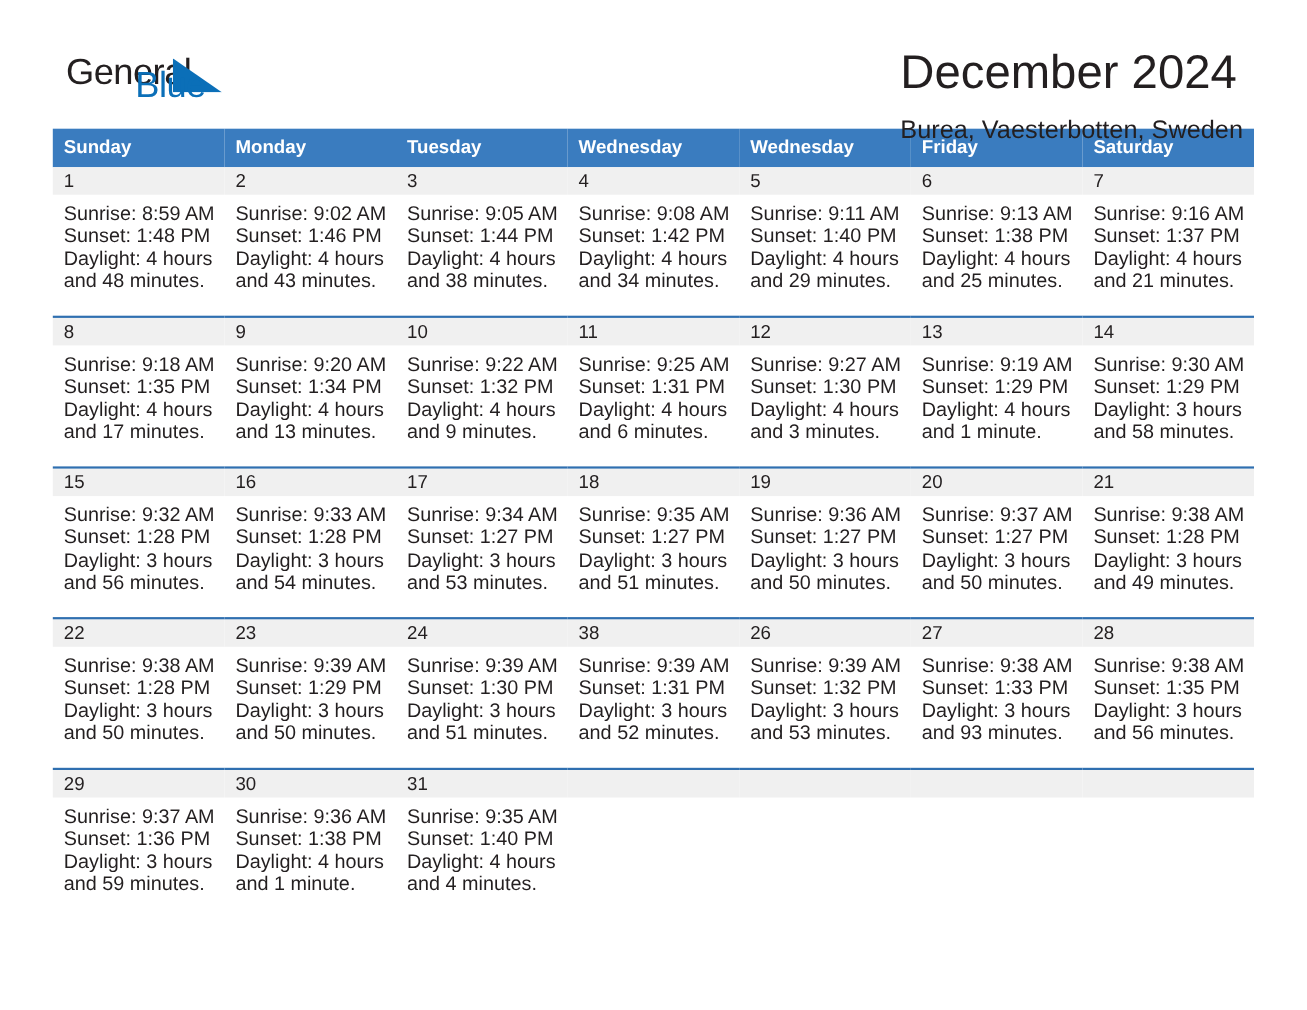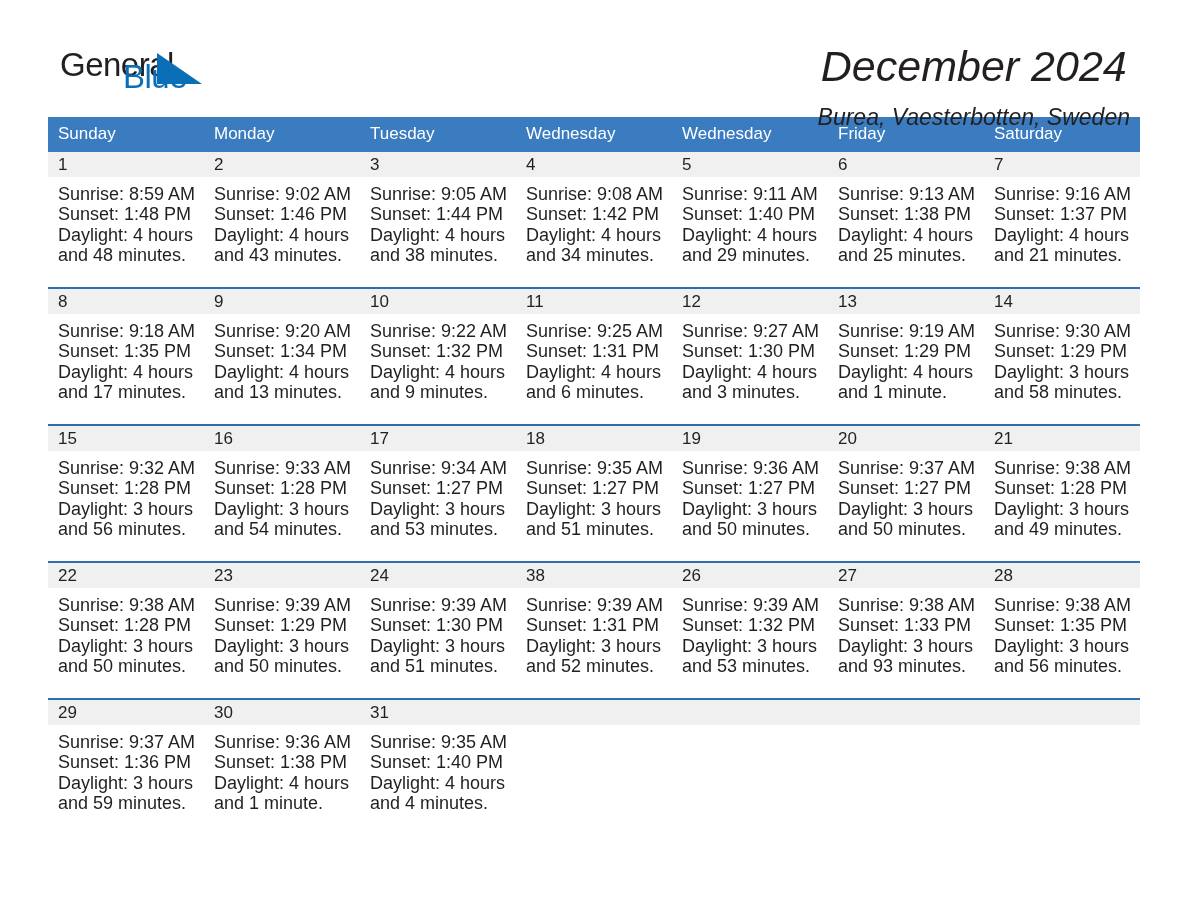--- a/index.html
+++ b/index.html
@@ -59,23 +59,22 @@
   .logo-blue {
     position: absolute;
     left: 63px;
     top: 16px;
     font-size: 33px;
     letter-spacing: -0.5px;
     color: #0b6fb8;
     line-height: 1;
   }
   .title-block {
-    text-align: center;
+    text-align: left;
     padding-right: 10px;
-    font-style: italic;
   }
   .month-title {
     font-size: 43px;
     font-weight: normal;
     color: #231f20;
     line-height: 1.06;
     letter-spacing: 0px;
   }
   .location {
     font-size: 23px;
@@ -87,21 +86,21 @@
   
   .calendar {
     width: 1092px;
     border-collapse: collapse;
     table-layout: fixed;
     margin-top: 9px;
   }
   .calendar th {
     background: #3a7cbf;
     color: #ffffff;
-    font-weight: normal;
+    font-weight: bold;
     font-size: 17px;
     text-align: left;
     padding: 7px 0 8px 10px;
     border: none;
   }
   .calendar td {
     vertical-align: top;
     padding: 0;
     border: none;
     width: 156px;

